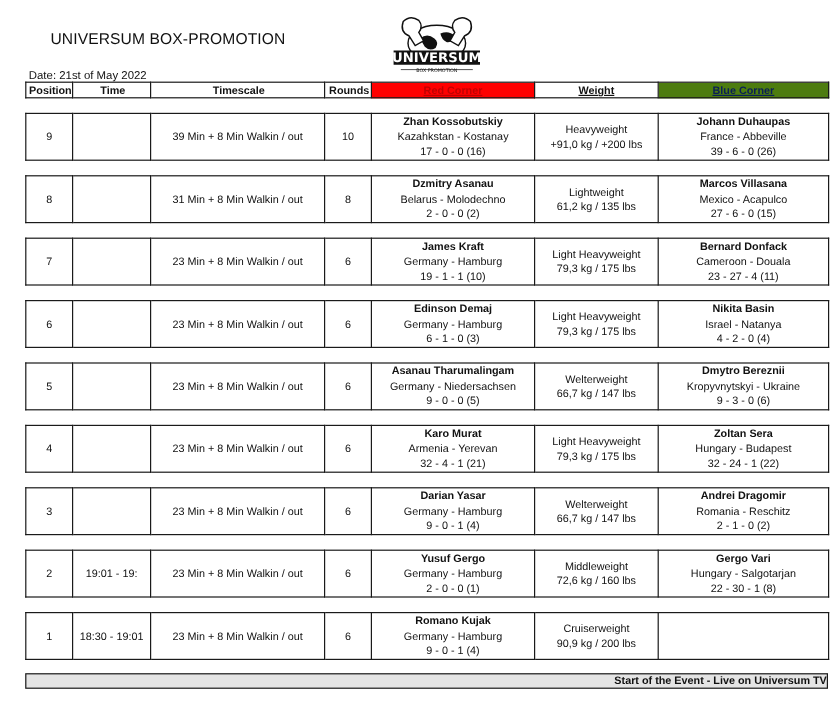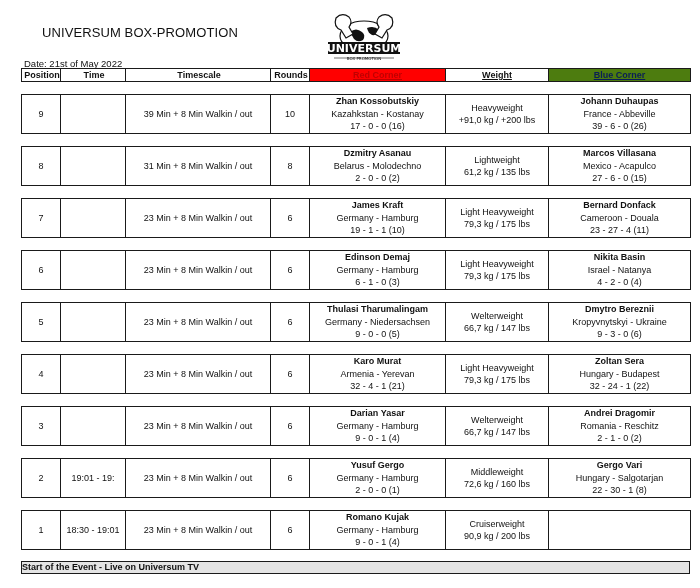--- a/index.html
+++ b/index.html
@@ -18,21 +18,21 @@
   .hdr th { height: 13px; font-weight: bold; text-align: center; padding-left: 2px; background: #fff; }
   .hdr th.c { text-align: center; padding-left: 0; text-decoration: underline; }
   .hdr th.red { background: #ff0000; color: #c00000; }
   .hdr th.blue { background: #4d7c0f; color: #0a1f55; }
   .hdr td.titlerow { height: 13px; background: #fde9c4; font-weight: bold; font-size: 9px; text-align: center; }
 
   .fight { width: 669px; }
   .fight td { height: 39px; line-height: 12.5px; }
   .fight .name { font-weight: bold; }
 
-  .banner { position: absolute; left: 21px; top: 561px; width: 669px; height: 13px; background: #e4e4e4; border: 1px solid #1a1a1a; font-size: 9px; font-weight: bold; text-align: left; line-height: 11px; }
+  .banner { position: absolute; left: 21px; top: 561px; width: 669px; height: 13px; background: #e4e4e4; border: 1px solid #1a1a1a; font-size: 9px; font-weight: bold; text-align: right; line-height: 11px; }
 
   col.c-pos { width: 39px; }
   col.c-time { width: 65px; }
   col.c-ts { width: 145px; }
   col.c-rnd { width: 39px; }
   col.c-red { width: 136px; }
   col.c-wt { width: 103px; }
   col.c-blue { width: 142px; }
 </style>
 </head>
@@ -222,21 +222,21 @@
         <col class="c-wt">
         <col class="c-blue">
       </colgroup>
       <tbody>
         <tr>
           <td>5</td>
           <td></td>
           <td>23 Min + 8 Min Walkin / out</td>
           <td>6</td>
           <td>
-            <div class="name">Thulasi Tharumalingam</div>
+            <div class="name">Asanau Tharumalingam</div>
             <div>Germany - Niedersachsen</div>
             <div>9 - 0 - 0 (5)</div>
           </td>
           <td>
             <div>Welterweight</div>
             <div>66,7 kg / 147 lbs</div>
           </td>
           <td>
             <div class="name">Dmytro Bereznii</div>
             <div>Kropyvnytskyi - Ukraine</div>

